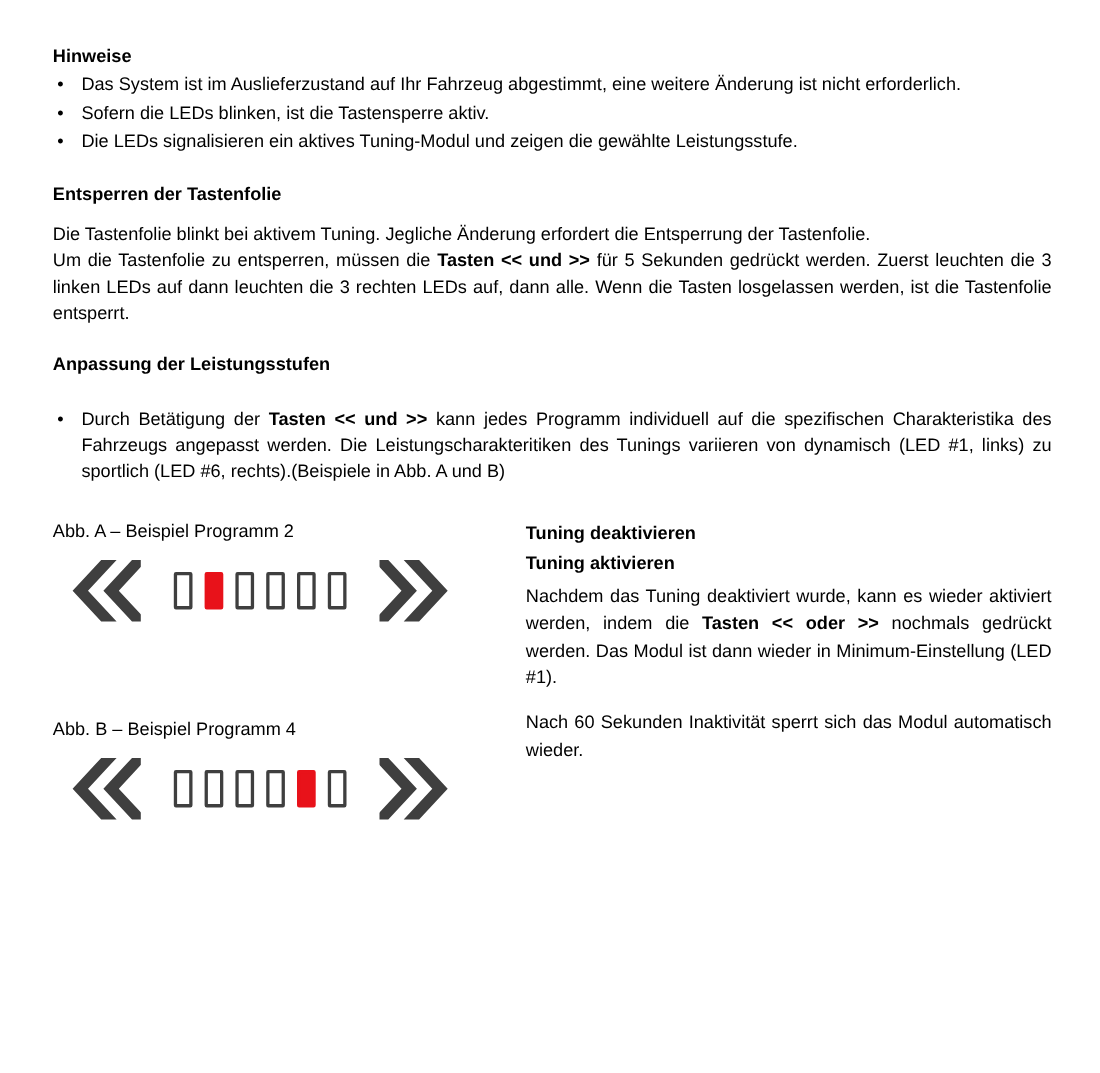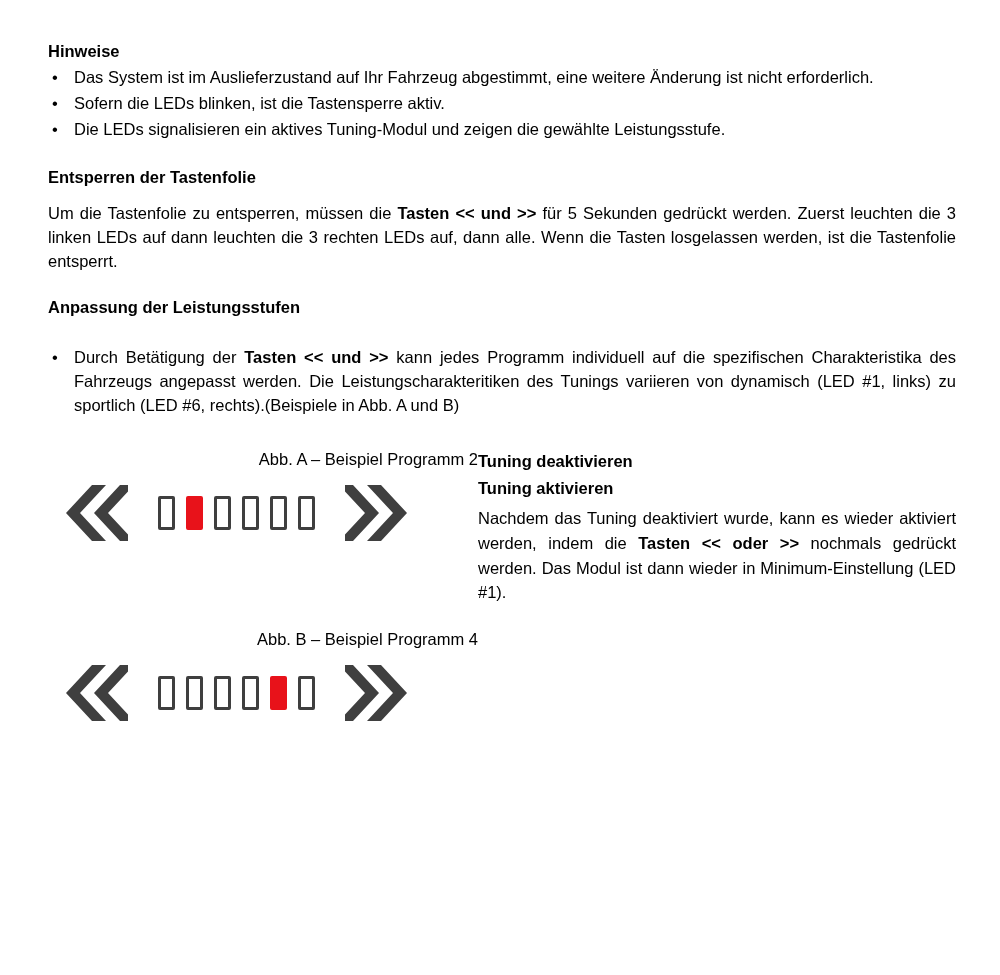--- a/index.html
+++ b/index.html
@@ -53,21 +53,20 @@
     top: 0;
   }
   .gap-lg { height: 22px; }
   .gap-sm { height: 10px; }
   .gap-xs { height: 6px; }
   b, strong { font-weight: bold; }
   .fig-caption {
     font-size: 16.5px;
     line-height: 1.45;
     margin: 0;
-    text-align: right;
   }
   .led-bar {
     display: flex;
     align-items: center;
     gap: 14px;
     margin-top: 10px;
     padding-left: 10px;
   }
   .chev {
     display: inline-block;
@@ -127,20 +126,21 @@
   <ul class="bullet-list">
     <li>Das System ist im Auslieferzustand auf Ihr Fahrzeug abgestimmt, eine weitere Änderung ist nicht erforderlich.</li>
     <li>Sofern die LEDs blinken, ist die Tastensperre aktiv.</li>
     <li>Die LEDs signalisieren ein aktives Tuning-Modul und zeigen die gewählte Leistungsstufe.</li>
   </ul>
 
   <div class="gap-lg"></div>
 
   <h2 class="section-head">Entsperren der Tastenfolie</h2>
   <div class="gap-sm"></div>
+  <p class="para">Die Tastenfolie blinkt bei aktivem Tuning. Jegliche Änderung erfordert die Entsperrung der Tastenfolie.</p>
   <p class="para"><span>Um die Tastenfolie zu entsperren, müssen die </span><b>Tasten &lt;&lt; und &gt;&gt;</b><span> für 5 Sekunden gedrückt werden. Zuerst leuchten die 3 linken LEDs auf dann leuchten die 3 rechten LEDs auf, dann alle. Wenn die Tasten losgelassen werden, ist die Tastenfolie entsperrt.</span></p>
 
   <div class="gap-lg"></div>
 
   <h2 class="section-head">Anpassung der Leistungsstufen</h2>
   <div class="gap-sm"></div>
   <ul class="bullet-list">
     <li style="margin-top:14px">
       <span>Durch Betätigung der </span><b>Tasten &lt;&lt; und &gt;&gt;</b><span> kann jedes Programm individuell auf die spezifischen Charakteristika des Fahrzeugs angepasst werden. Die Leistungscharakteritiken des Tunings variieren von dynamisch (LED #1, links) zu sportlich (LED #6, rechts).(Beispiele in Abb. A und B)</span>
     </li>
@@ -203,17 +203,18 @@
         </span>
       </div>
 
     </div>
 
     <div class="col-right">
       <h3>Tuning deaktivieren</h3>
 
       <h3>Tuning aktivieren</h3>
       <p><span>Nachdem das Tuning deaktiviert wurde, kann es wieder aktiviert werden, indem die </span><b>Tasten &lt;&lt; oder &gt;&gt;</b><span> nochmals gedrückt werden. Das Modul ist dann wieder in Minimum-Einstellung (LED #1).</span></p>
+      <p>Nach 60 Sekunden Inaktivität sperrt sich das Modul automatisch wieder.</p>
     </div>
 
   </div>
 
 </div>
 
 </body></html>

